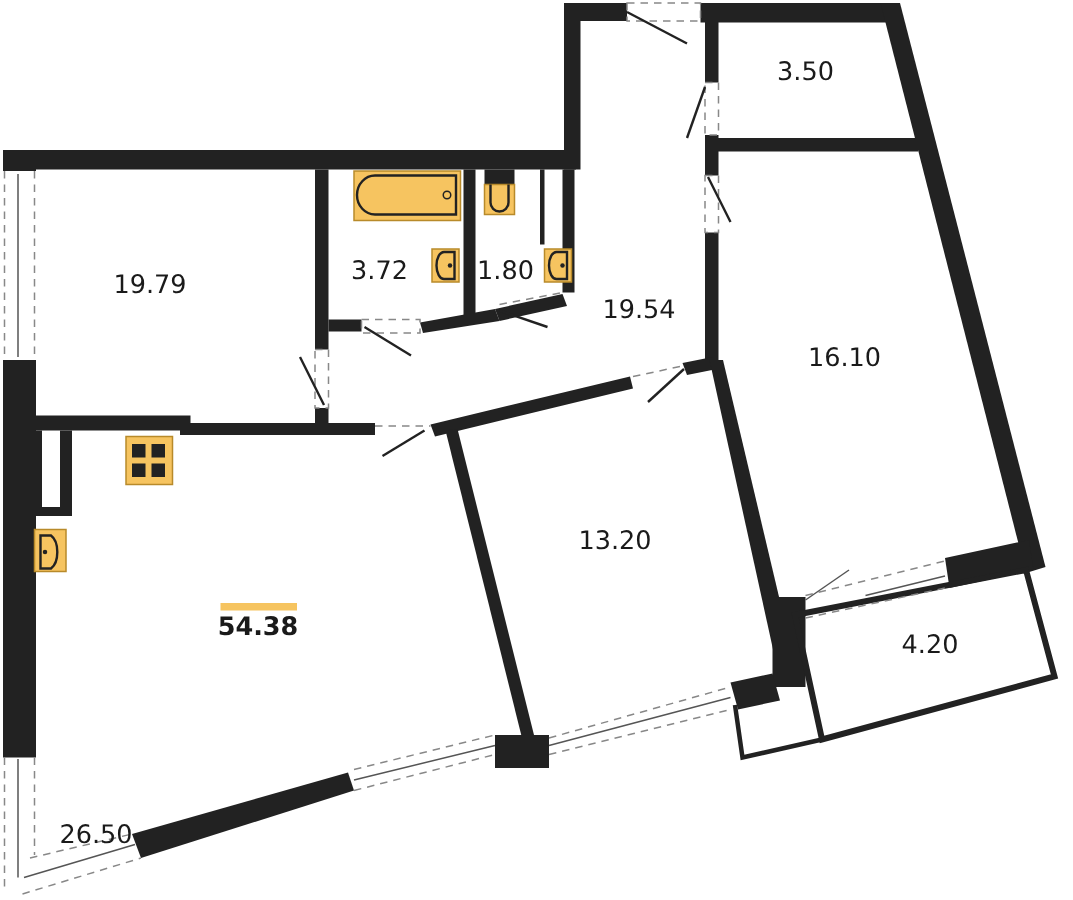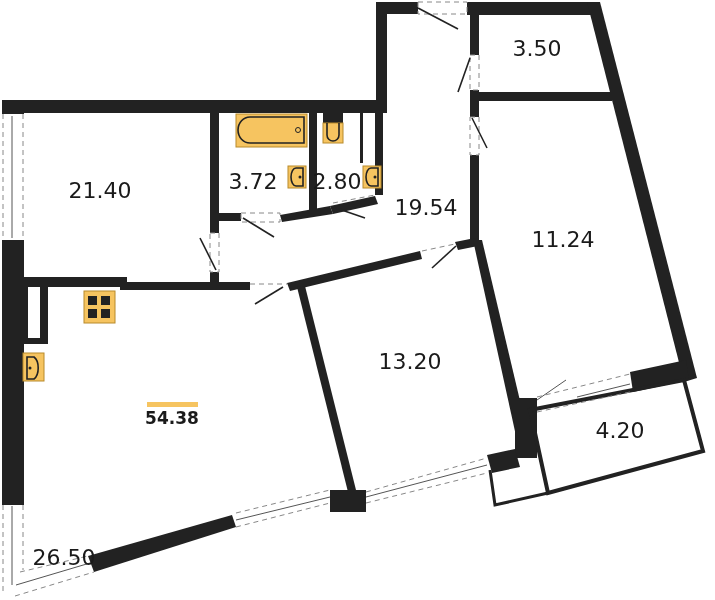--- a/index.html
+++ b/index.html
@@ -4,21 +4,21 @@
 <style>
   html,body{margin:0;padding:0;background:#ffffff;}
   body{width:715px;height:600px;overflow:hidden;position:relative;font-family:"DejaVu Sans",sans-serif;}
   svg{position:absolute;left:0;top:0;}
   .wall{fill:#222222;}
   .wallln{stroke:#222222;fill:none;stroke-linecap:butt;}
   .dash{stroke:#888;stroke-width:1;stroke-dasharray:5,4;fill:none;}
   .thin{stroke:#555;stroke-width:1;fill:none;}
   .fix{fill:#f6c460;stroke:#b88a2a;stroke-width:1;}
   .fixln{fill:none;stroke:#222;stroke-width:1.6;}
-  .lbl{position:absolute;font-size:22px;color:#1a1a1a;transform:translate(-50%,-50%);white-space:nowrap;}
+  .lbl{position:absolute;font-size:17px;color:#1a1a1a;transform:translate(-50%,-50%);white-space:nowrap;}
   .total{font-weight:bold;font-size:17px;}
   .totalbar{position:absolute;height:5px;background:#f6c460;}
 </style>
 </head>
 <body>
 
 <svg width="715" height="600" viewBox="0 0 715 600">
 
   <g>
 
@@ -146,24 +146,24 @@
       <rect x="101" y="309" width="9" height="9" fill="#222"></rect>
     </g>
     <g>
       <rect class="fix" x="23" y="353" width="21" height="28"></rect>
       <path class="fixln" d="M27,357 H34 A7,12 0 0 1 34,379 H27 Z"></path>
       <circle cx="30" cy="368" r="1.5" fill="#222"></circle>
     </g>
   </g>
 </svg>
 
-<div class="lbl" style="left:100px;top:190px;">21.40</div>
+<div class="lbl" style="left:100px;top:190px;">19.79</div>
 <div class="lbl" style="left:253px;top:181px;">3.72</div>
-<div class="lbl" style="left:337px;top:181px;">2.80</div>
+<div class="lbl" style="left:337px;top:181px;">1.80</div>
 <div class="lbl" style="left:426px;top:207px;">19.54</div>
 <div class="lbl" style="left:537px;top:48px;">3.50</div>
-<div class="lbl" style="left:563px;top:239px;">11.24</div>
+<div class="lbl" style="left:563px;top:239px;">16.10</div>
 <div class="lbl" style="left:410px;top:361px;">13.20</div>
 <div class="lbl" style="left:620px;top:430px;">4.20</div>
 <div class="lbl" style="left:64px;top:521px;margin-top:36px;">26.50</div>
 
 <div class="totalbar" style="left:147px;top:402px;width:51px;"></div>
 <div class="lbl total" style="left:172px;top:418px;">54.38</div>
 
 </body></html>

